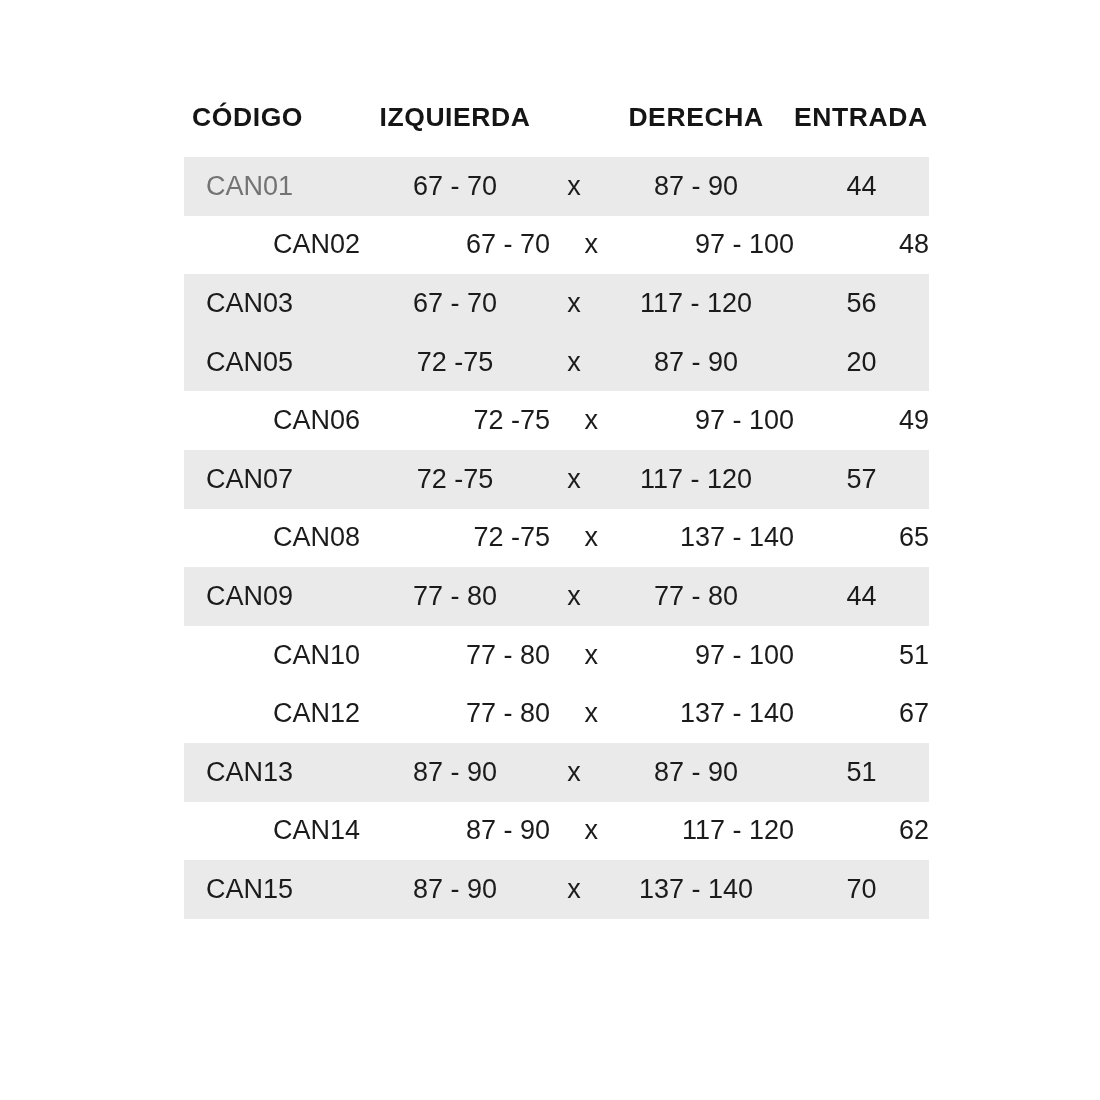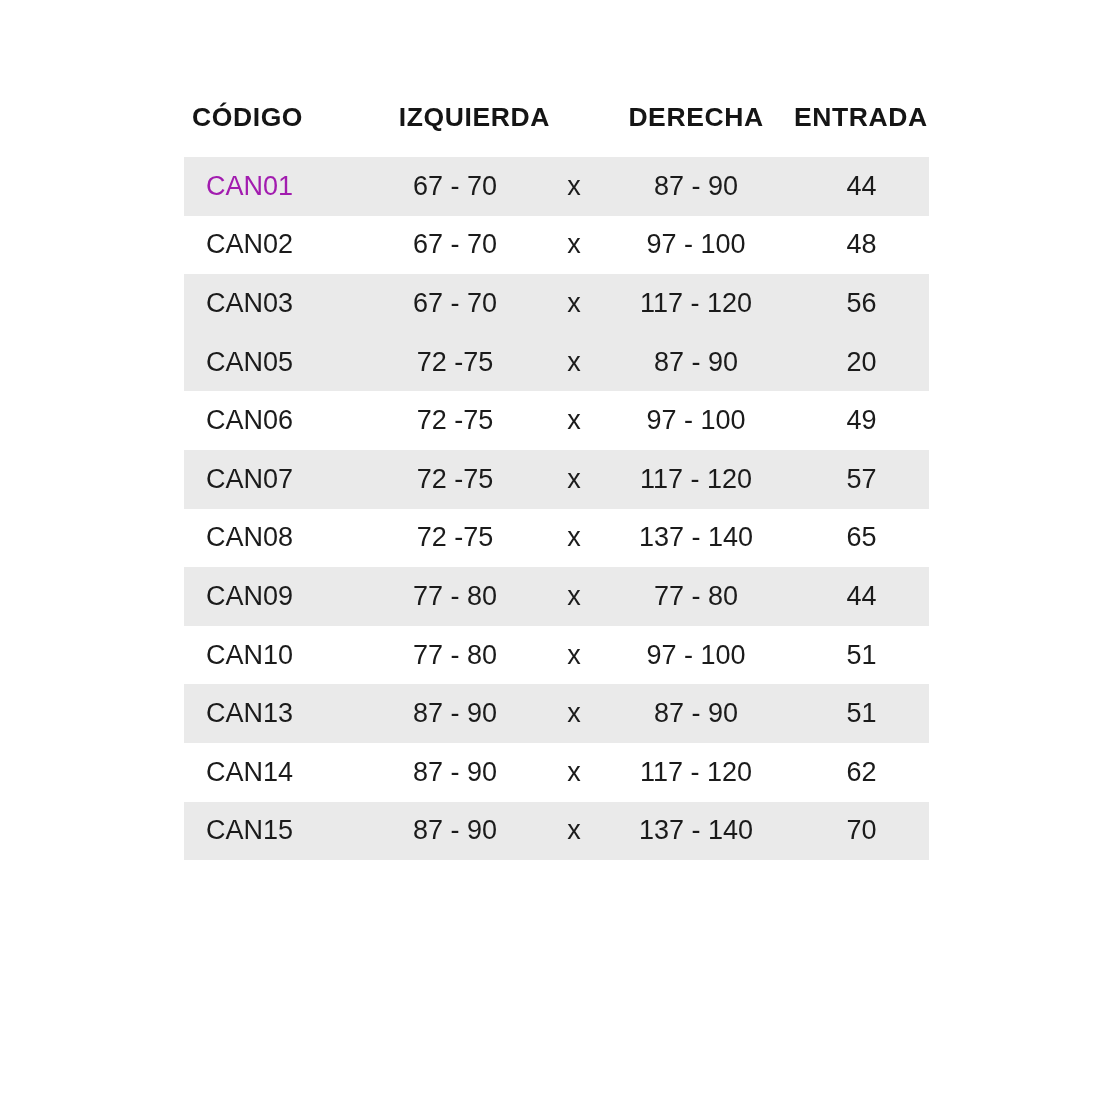--- a/index.html
+++ b/index.html
@@ -39,34 +39,35 @@
     font-weight: bold;
     color: #151515;
     letter-spacing: 0.6px;
     padding: 0;
     height: 79px;
     vertical-align: middle;
     background: #ffffff;
     white-space: nowrap;
   }
   .th-codigo     { text-align: left;   padding-left: 8px !important; }
-  .th-izquierda  { text-align: right; }
+  .th-izquierda  { text-align: center; }
   .th-sep        { text-align: center; }
   .th-derecha    { text-align: center; }
   .th-entrada    { text-align: center; padding-right: 6px !important; }
 
   
   #size-table tbody tr {
     height: 58.6px;
   }
   #size-table tbody tr.stripe td {
     background: #eaeaea;
   }
   #size-table tbody tr.plain td {
     background: #ffffff;
+    text-align: right;
   }
   #size-table tbody td {
     font-size: 27px;
     font-weight: normal;
     color: #1b1b1b;
     padding: 0;
     vertical-align: middle;
     white-space: nowrap;
   }
 
@@ -105,21 +106,21 @@
       <tr>
         <th class="th-codigo">CÓDIGO</th>
         <th class="th-izquierda">IZQUIERDA</th>
         <th class="th-sep"></th>
         <th class="th-derecha">DERECHA</th>
         <th class="th-entrada">ENTRADA</th>
       </tr>
     </thead>
     <tbody id="table-body">
         <tr class="stripe">
-          <td class="cell-codigo code-highlight" style="color: #a21caf;">CAN01</td>
+          <td class="cell-codigo code-highlight" style="color: #737373;">CAN01</td>
           <td class="cell-izquierda">67 - 70</td>
           <td class="cell-sep">x</td>
           <td class="cell-derecha">87 - 90</td>
           <td class="cell-entrada">44</td>
         </tr>
         <tr class="plain">
           <td class="cell-codigo">CAN02</td>
           <td class="cell-izquierda">67 - 70</td>
           <td class="cell-sep">x</td>
           <td class="cell-derecha">97 - 100</td>
@@ -167,20 +168,27 @@
           <td class="cell-derecha">77 - 80</td>
           <td class="cell-entrada">44</td>
         </tr>
         <tr class="plain">
           <td class="cell-codigo">CAN10</td>
           <td class="cell-izquierda">77 - 80</td>
           <td class="cell-sep">x</td>
           <td class="cell-derecha">97 - 100</td>
           <td class="cell-entrada">51</td>
         </tr>
+        <tr class="plain">
+          <td class="cell-codigo">CAN12</td>
+          <td class="cell-izquierda">77 - 80</td>
+          <td class="cell-sep">x</td>
+          <td class="cell-derecha">137 - 140</td>
+          <td class="cell-entrada">67</td>
+        </tr>
         <tr class="stripe">
           <td class="cell-codigo">CAN13</td>
           <td class="cell-izquierda">87 - 90</td>
           <td class="cell-sep">x</td>
           <td class="cell-derecha">87 - 90</td>
           <td class="cell-entrada">51</td>
         </tr>
         <tr class="plain">
           <td class="cell-codigo">CAN14</td>
           <td class="cell-izquierda">87 - 90</td>

